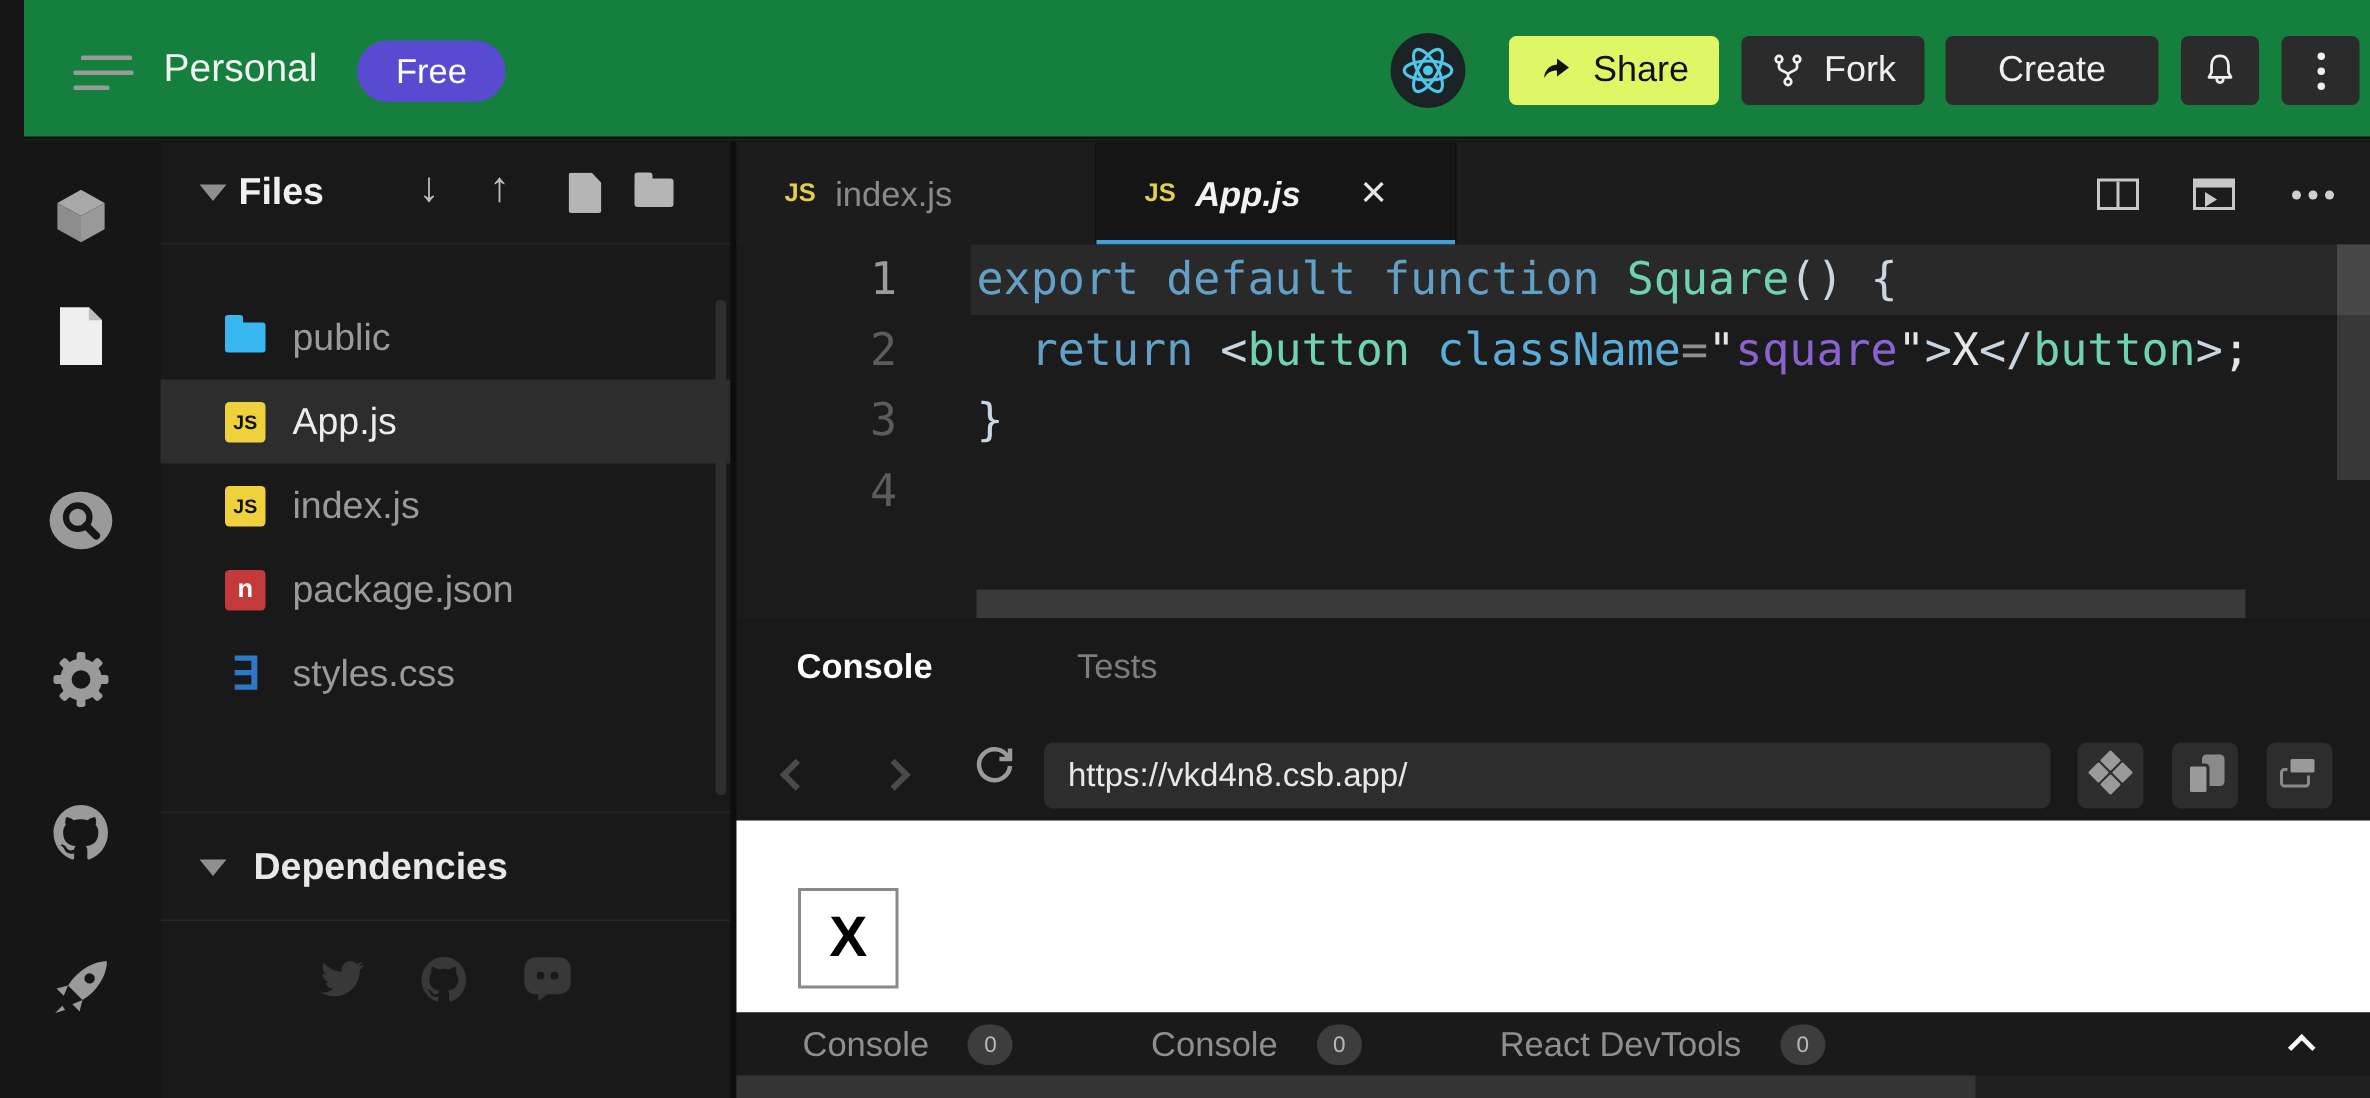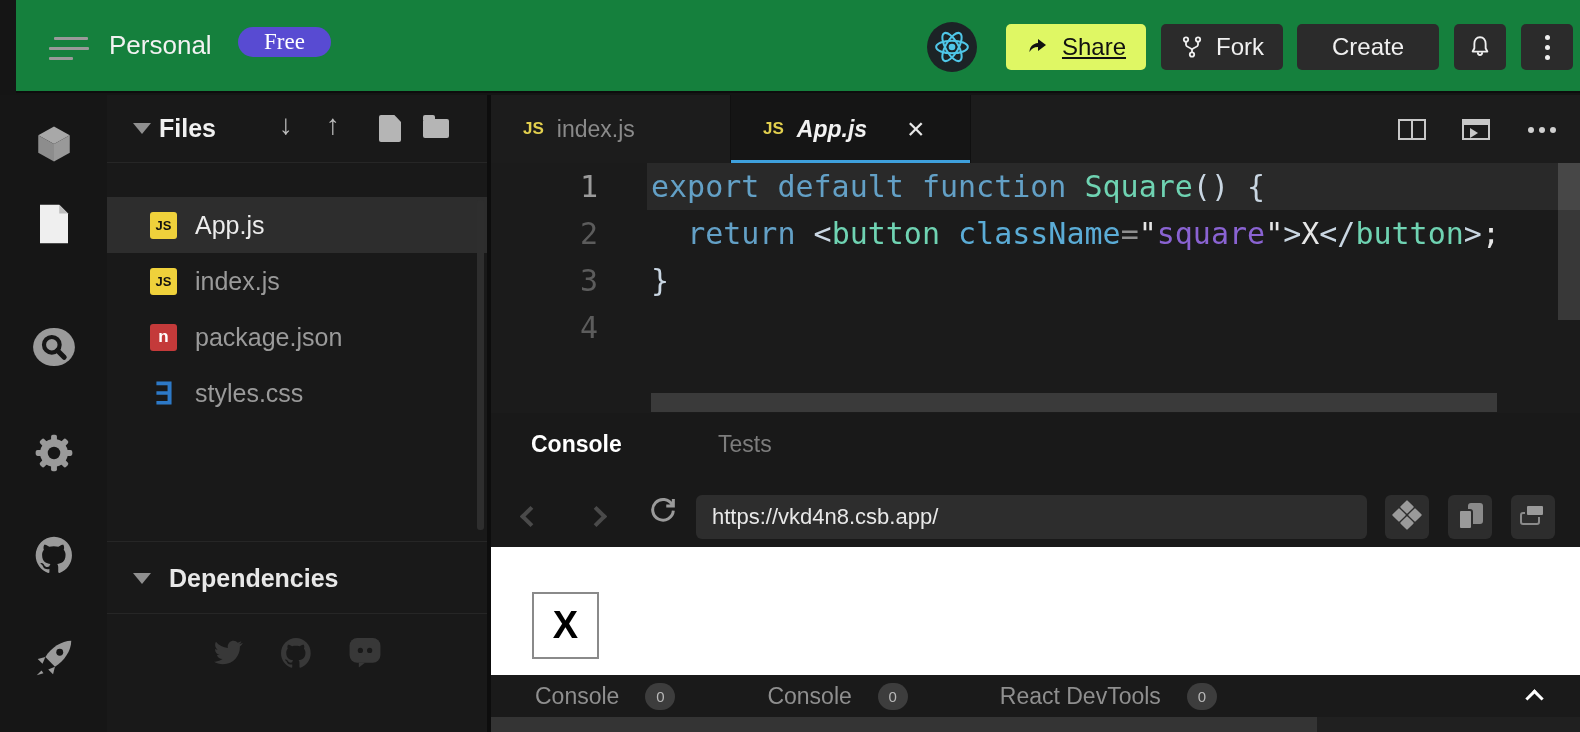--- a/index.html
+++ b/index.html
@@ -9,27 +9,27 @@
   .abs { position:absolute; }
 
   
   #header { left:16px; top:0; width:1580px; height:93px; background:#15803d; border-bottom:2px solid #0d0d0d; }
   #hamburger { left:33px; top:35px; width:40px; height:26px; cursor:pointer; }
   #hamburger .bar { position:absolute; height:3px; background:#9a9a9a; border-radius:1px; }
   #hamburger .b1 { left:5px; top:2px;  width:34px; }
   #hamburger .b2 { left:0;   top:12px; width:40px; }
   #hamburger .b3 { left:0;   top:22px; width:24px; }
   #workspace-name { left:93px; top:30px; font-size:26px; color:#f2f2f2; }
-  #plan-badge { left:222px; top:27px; height:30px; padding:0 26px; background:#584bd2; color:#fff;
-                border-radius:21px; font-size:23px; display:flex; align-items:center;font-family:Liberation Serif, serif; }
+  #plan-badge { left:222px; top:27px; height:41px; padding:0 26px; background:#584bd2; color:#fff;
+                border-radius:21px; font-size:23px; display:flex; align-items:center; }
   #react-logo { left:911px; top:22px; width:50px; height:50px; border-radius:50%; background:#1c2326;
                 display:flex; align-items:center; justify-content:center; }
   .hbtn { top:24px; height:46px; border-radius:5px; display:flex; align-items:center; justify-content:center;
           gap:12px; font-size:24px; cursor:pointer; }
-  #share-btn  { left:990px;  width:140px; background:#dff764; color:#111;text-decoration:underline; }
+  #share-btn  { left:990px;  width:140px; background:#dff764; color:#111; }
   #fork-btn   { left:1145px; width:122px; background:#2b2b2b; color:#f0f0f0; }
   #create-btn { left:1281px; width:142px; background:#2b2b2b; color:#f0f0f0; }
   #bell-btn   { left:1438px; width:52px;  background:#2b2b2b; }
   #more-btn   { left:1505px; width:52px;  background:#2b2b2b; flex-direction:column; gap:5px; }
   #more-btn .dot { width:5px; height:5px; border-radius:50%; background:#f0f0f0; }
 
   
   #rail { left:0; top:95px; width:107px; height:637px; background:#161616; }
   .rail-ic { position:absolute; left:50%; transform:translateX(-50%); cursor:pointer; }
 
@@ -275,20 +275,24 @@
       <div class="fh-ic" id="ul-icon">↑</div>
       <div class="fh-ic" id="newfile-icon">
           <div class="mini-doc"></div>
         </div>
       <div class="fh-ic" id="newfolder-icon">
           <div class="mini-folder"></div>
         </div>
     </div>
 
     <div id="file-list">
+        <div class="file-row">
+          <span class="ficon ficon-folder"></span>
+          <span class="fname">public</span>
+        </div>
         <div class="file-row selected">
           <span class="ficon ficon-js">JS</span>
           <span class="fname">App.js</span>
         </div>
         <div class="file-row">
           <span class="ficon ficon-js">JS</span>
           <span class="fname">index.js</span>
         </div>
         <div class="file-row">
           <span class="ficon ficon-npm">n</span>

